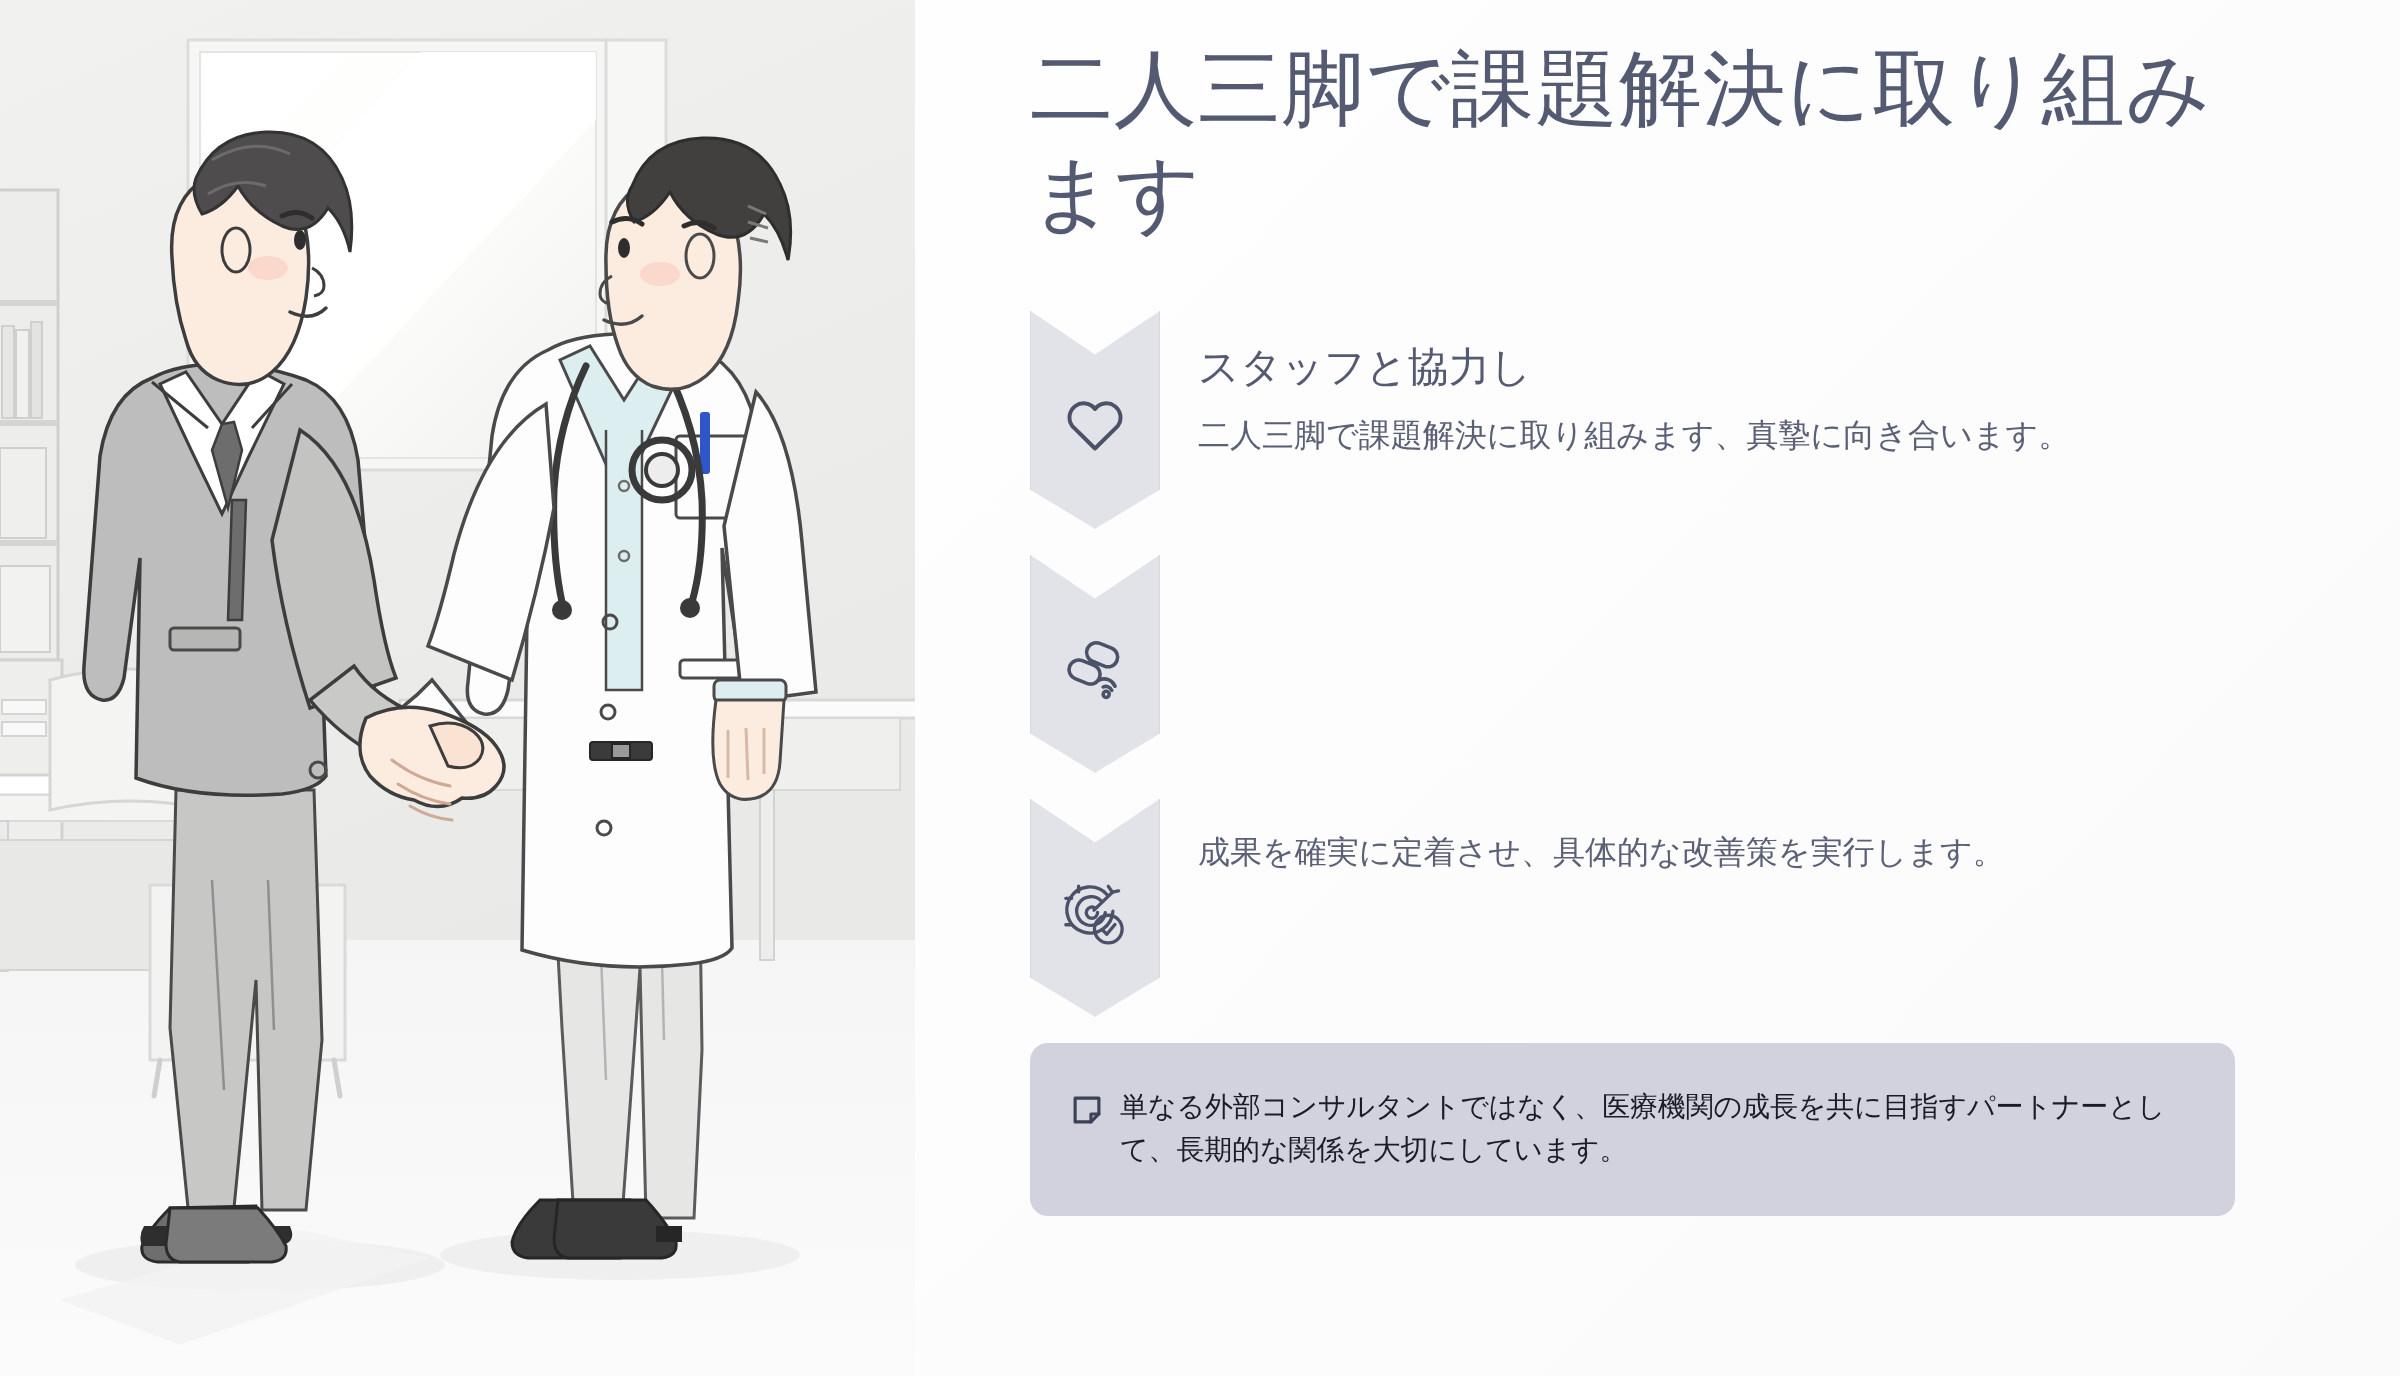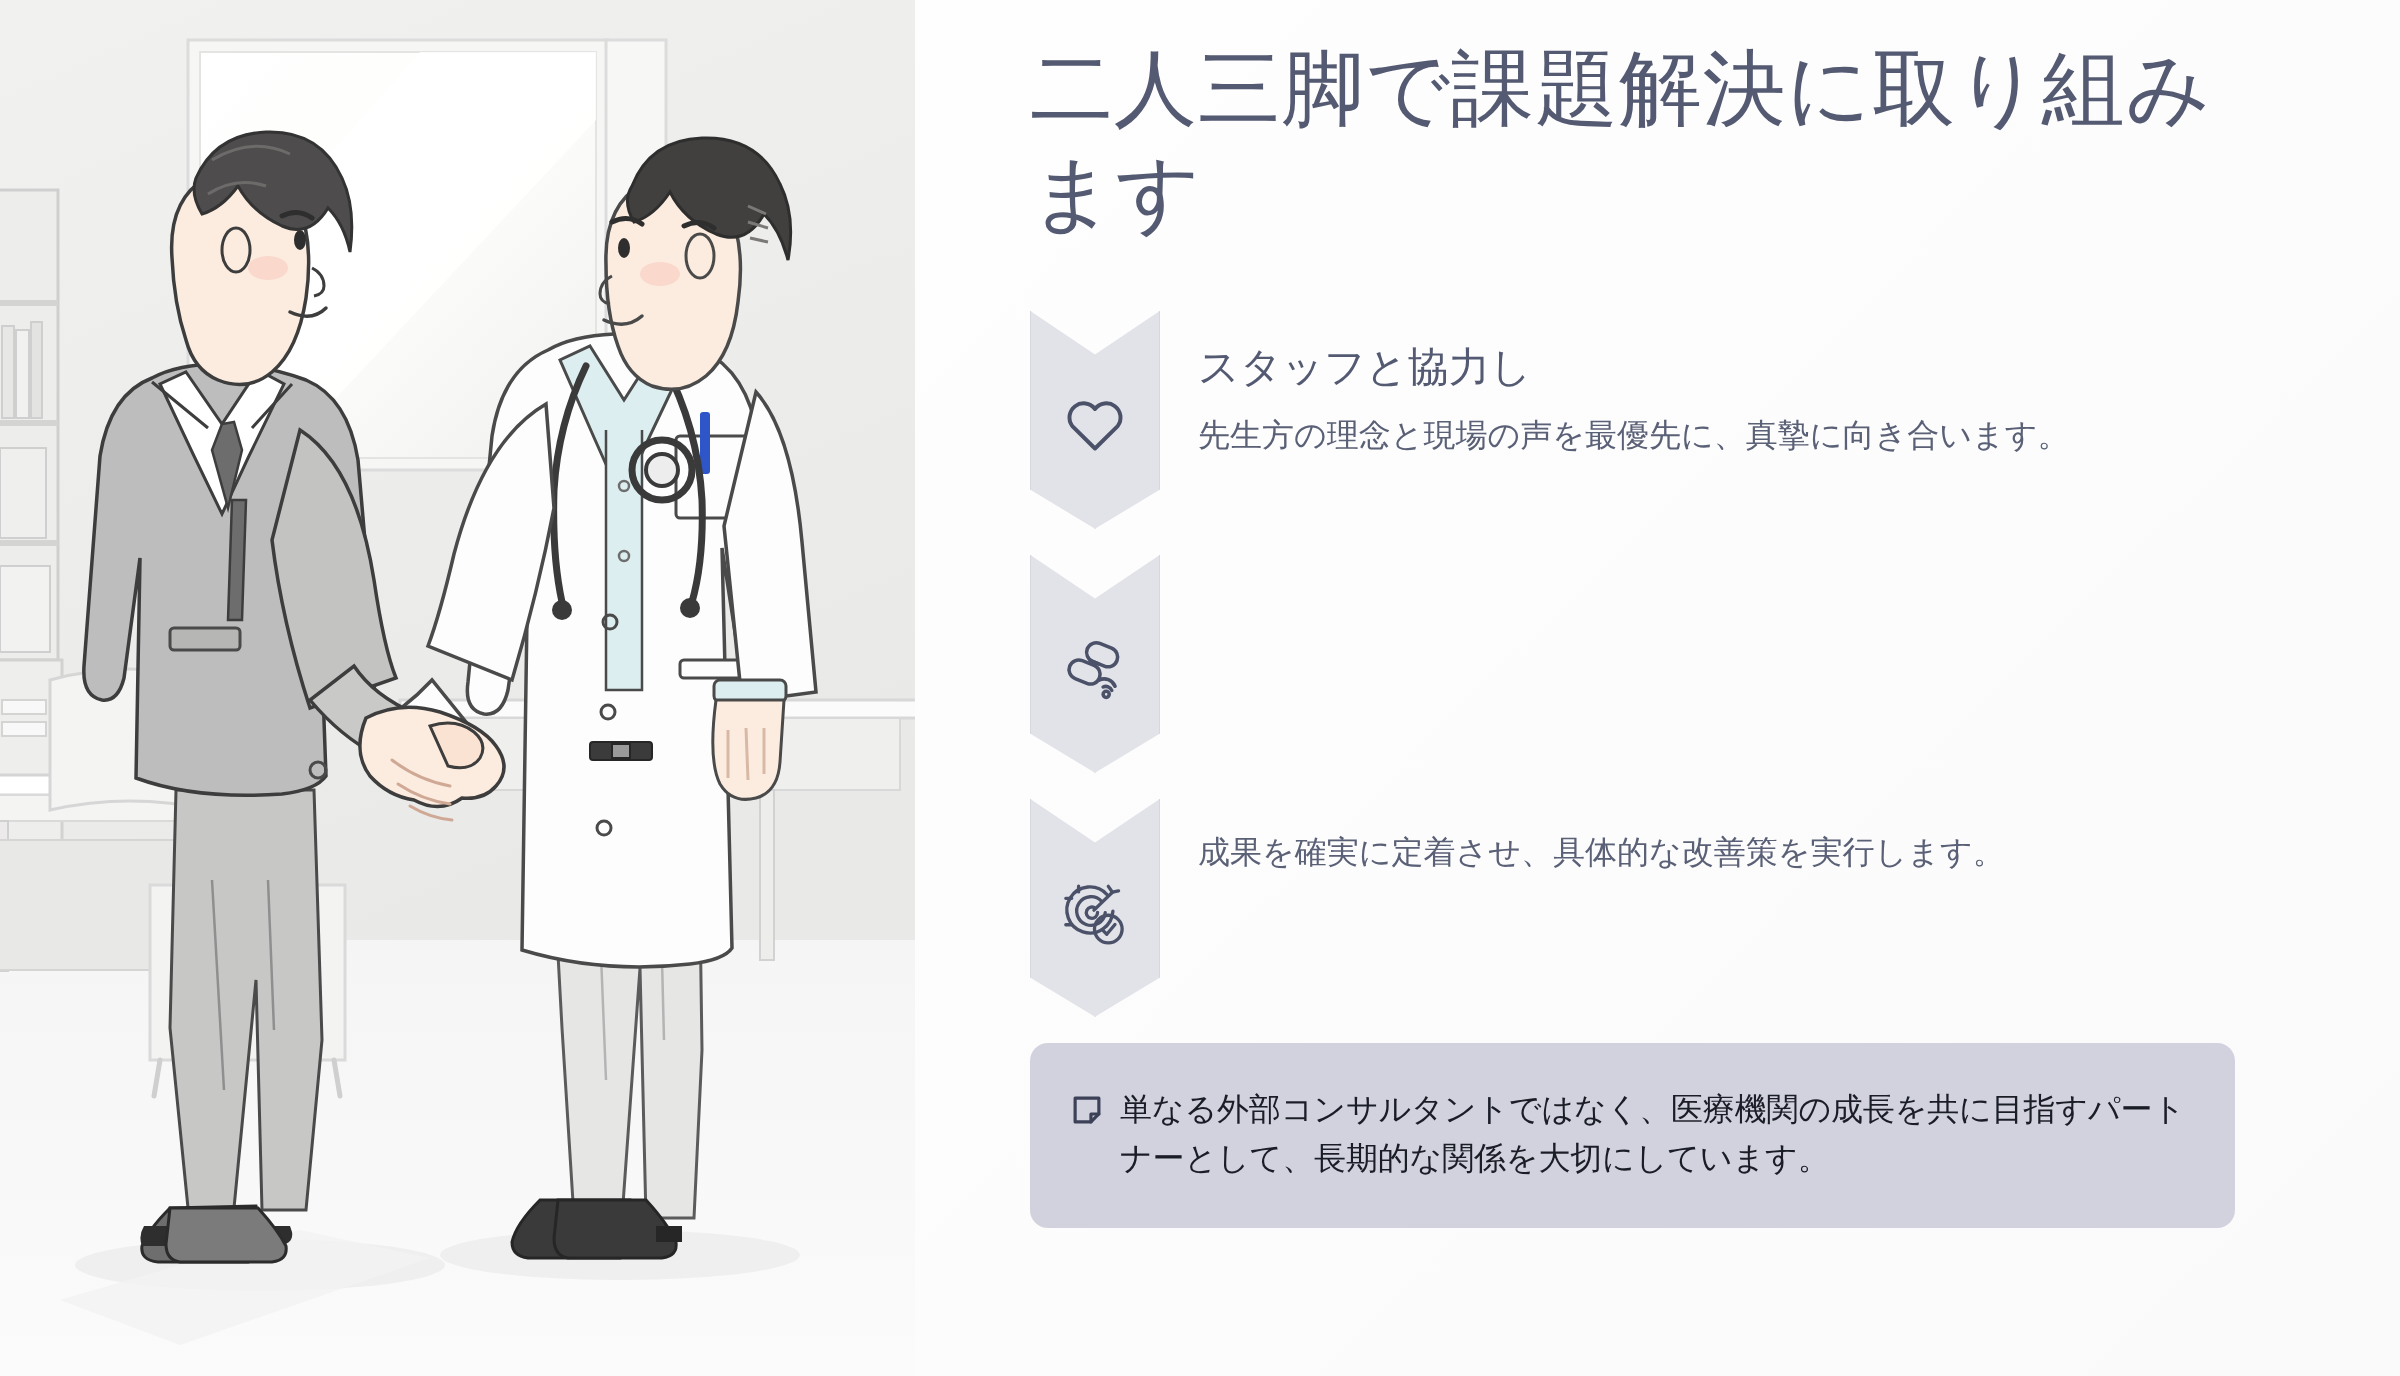--- a/index.html
+++ b/index.html
@@ -74,21 +74,21 @@
     width:1205px;
     background:#d1d2dd;
     border-radius:18px;
     padding:42px 46px 44px 38px;
     box-sizing:border-box;
     display:flex;align-items:flex-start;
   }
   .note .nicon{flex:0 0 52px;margin-top:6px;color:#3c4158;}
   .note .nicon svg{display:block;}
   .note .ntext{
-    margin:0;font-size:32px;line-height:1.55;color:#1a1c26;font-weight:400;
+    margin:0;font-size:28px;line-height:1.55;color:#1a1c26;font-weight:400;
     letter-spacing:-.005em;
   }
 </style>
 </head>
 <body>
 
 <div class="slide">
 
   <div class="illus-panel">
     <svg viewBox="0 0 915 1376" xmlns="http://www.w3.org/2000/svg">
@@ -260,21 +260,21 @@
         <div class="badge">
           <div class="shape"></div>
           <div class="glyph">
             <svg width="64" height="58" viewBox="0 0 24 22" fill="none" stroke="currentColor" stroke-width="1.5" stroke-linecap="round" stroke-linejoin="round">
               <path d="M12 20.3 L3.4 11.8 A5 5 0 0 1 12 5.3 A5 5 0 0 1 20.6 11.8 Z"></path>
             </svg>
           </div>
         </div>
         <div class="ftext">
           <h2 class="fhead">スタッフと協力し</h2>
-          <p class="fdesc">先生方の理念と現場の声を最優先に、真摯に向き合います。</p>
+          <p class="fdesc">二人三脚で課題解決に取り組みます、真摯に向き合います。</p>
         </div>
       </div>
 
       <div class="feature">
         <div class="badge">
           <div class="shape"></div>
           <div class="glyph">
             <svg width="66" height="62" viewBox="0 0 26 24" fill="none" stroke="currentColor" stroke-width="1.4" stroke-linecap="round" stroke-linejoin="round">
               <rect x="9.5" y="2.2" width="12.6" height="7.6" rx="3.8" transform="rotate(22 15.8 6)"></rect>
               <rect x="2.6" y="9.0" width="12.6" height="7.6" rx="3.8" transform="rotate(22 8.9 12.8)"></rect>

